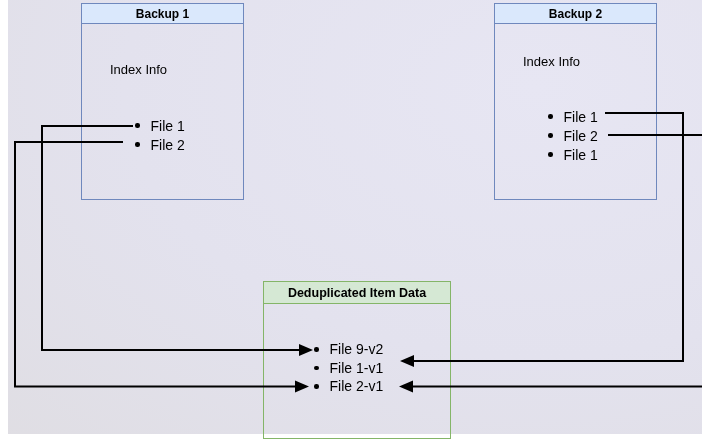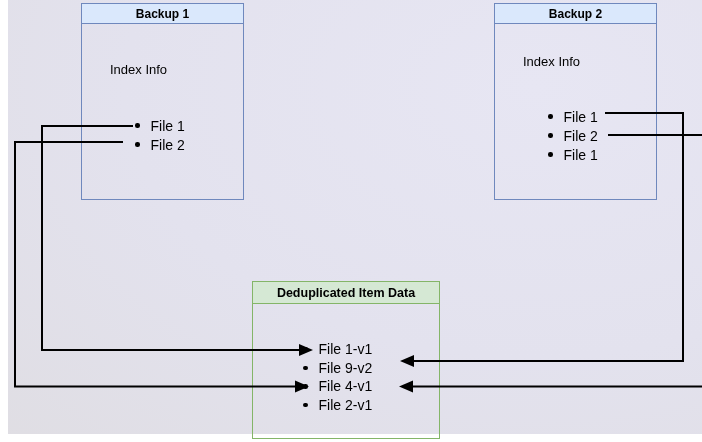--- a/index.html
+++ b/index.html
@@ -120,36 +120,32 @@
         <span class="bullet"></span>
         <span>File 2</span>
       </div>
       <div class="row">
         <span class="bullet"></span>
         <span>File 1</span>
       </div>
     </div>
   </div>
 
-  <div class="node green" style="left:244px; top:281px; width:188px; height:158px;">
+  <div class="node green" style="left:255px; top:281px; width:188px; height:158px;">
     <div class="node-header">
       <span>Deduplicated Item Data</span>
     </div>
     <div class="filelist h18" style="left:50px; top:58px;">
       <div class="row">
         <span class="bullet"></span>
-        <span>File 1-v1</span>
-      </div>
-      <div class="row">
-        <span class="bullet"></span>
         <span>File 9-v2</span>
       </div>
       <div class="row">
         <span class="bullet"></span>
-        <span>File 4-v1</span>
+        <span>File 1-v1</span>
       </div>
       <div class="row">
         <span class="bullet"></span>
         <span>File 2-v1</span>
       </div>
     </div>
   </div>
 
   <svg class="connectors" width="702" height="442" viewBox="0 0 702 442">
 

